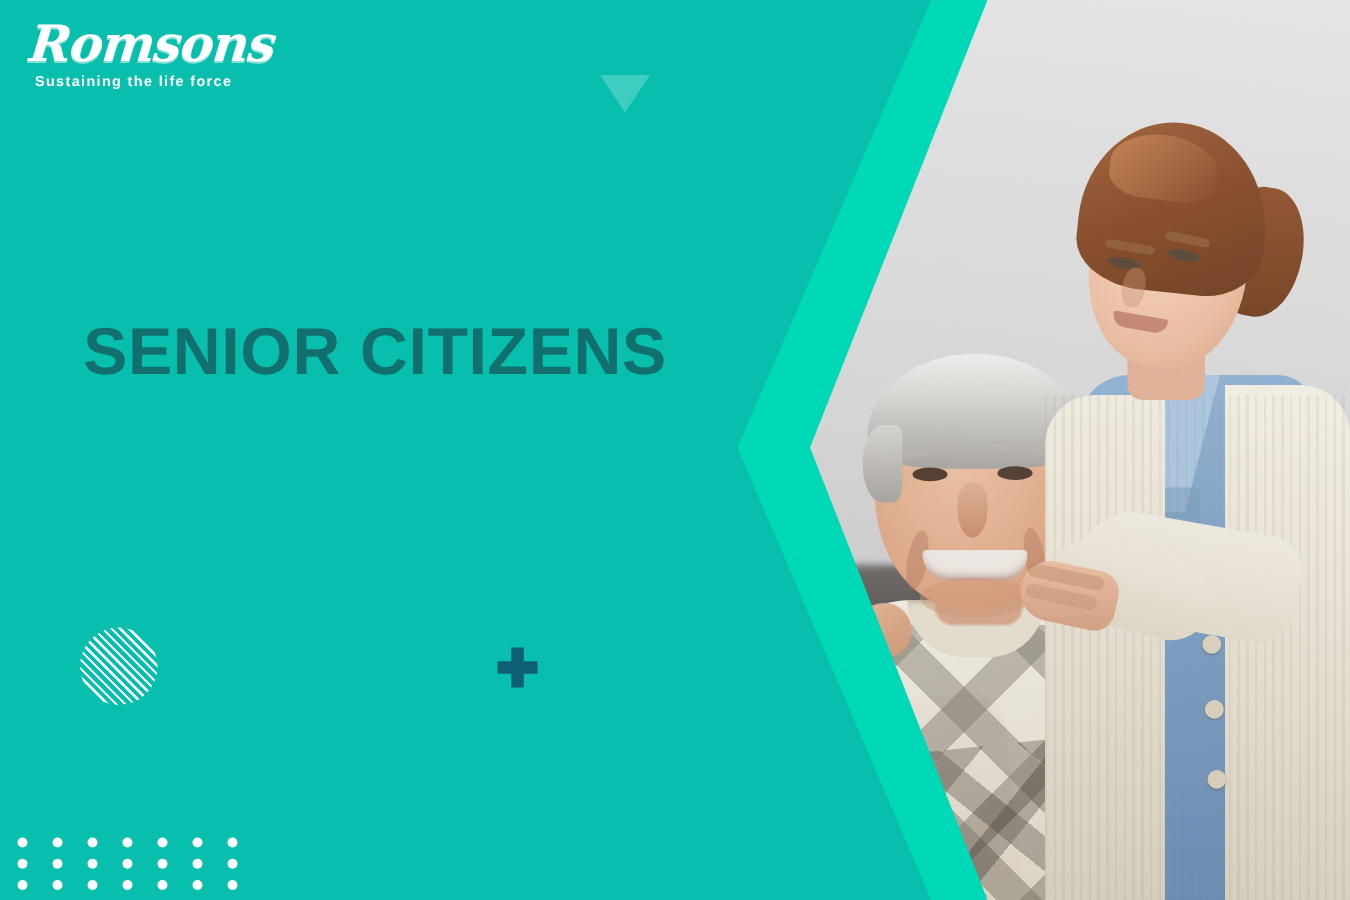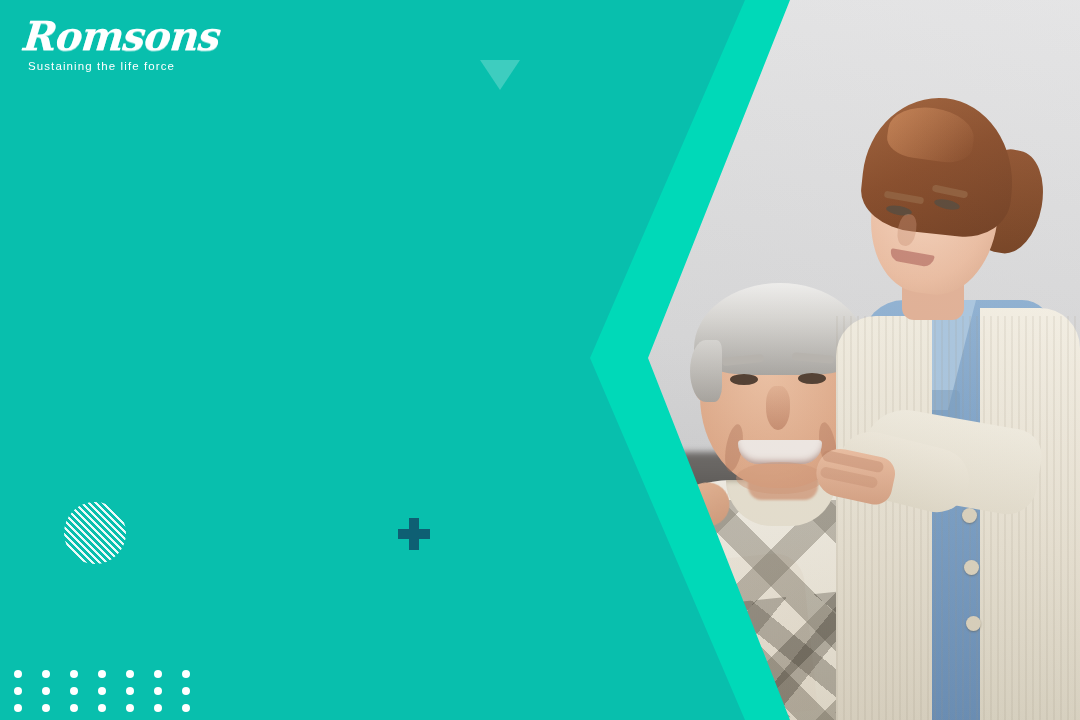--- a/index.html
+++ b/index.html
@@ -343,21 +343,21 @@
     line-height:1;
     transform:skewX(-6deg);
     text-shadow:0 1px 0 rgba(255,255,255,.5);
   }
   #logo-tag {
     display:block;
     margin-top:5px;
     margin-left:4px;
     font-family:"Liberation Sans", sans-serif;
     font-size:11.5px;
-    font-weight:400;
+    font-weight:700;
     letter-spacing:1.1px;
     color:#ffffff;
     line-height:1;
   }
 
   
   #headline {
     position:absolute;
     left:0; top:252px;
     width:600px;
@@ -490,20 +490,21 @@
 
   <div id="chevron-accent"></div>
   <div id="chevron-main"></div>
 
   <div id="logo">
     <span id="logo-word">Romsons</span>
     <span id="logo-tag">Sustaining the life force</span>
   </div>
 
   <div id="headline">
+    <span class="hl hl-2">SENIOR CITIZENS</span>
   </div>
 
   <div id="decor-triangle"></div>
   <div id="decor-circle"></div>
   <div id="decor-plus"></div>
   <div id="decor-dots">
       <i></i>
       <i></i>
       <i></i>
       <i></i>

